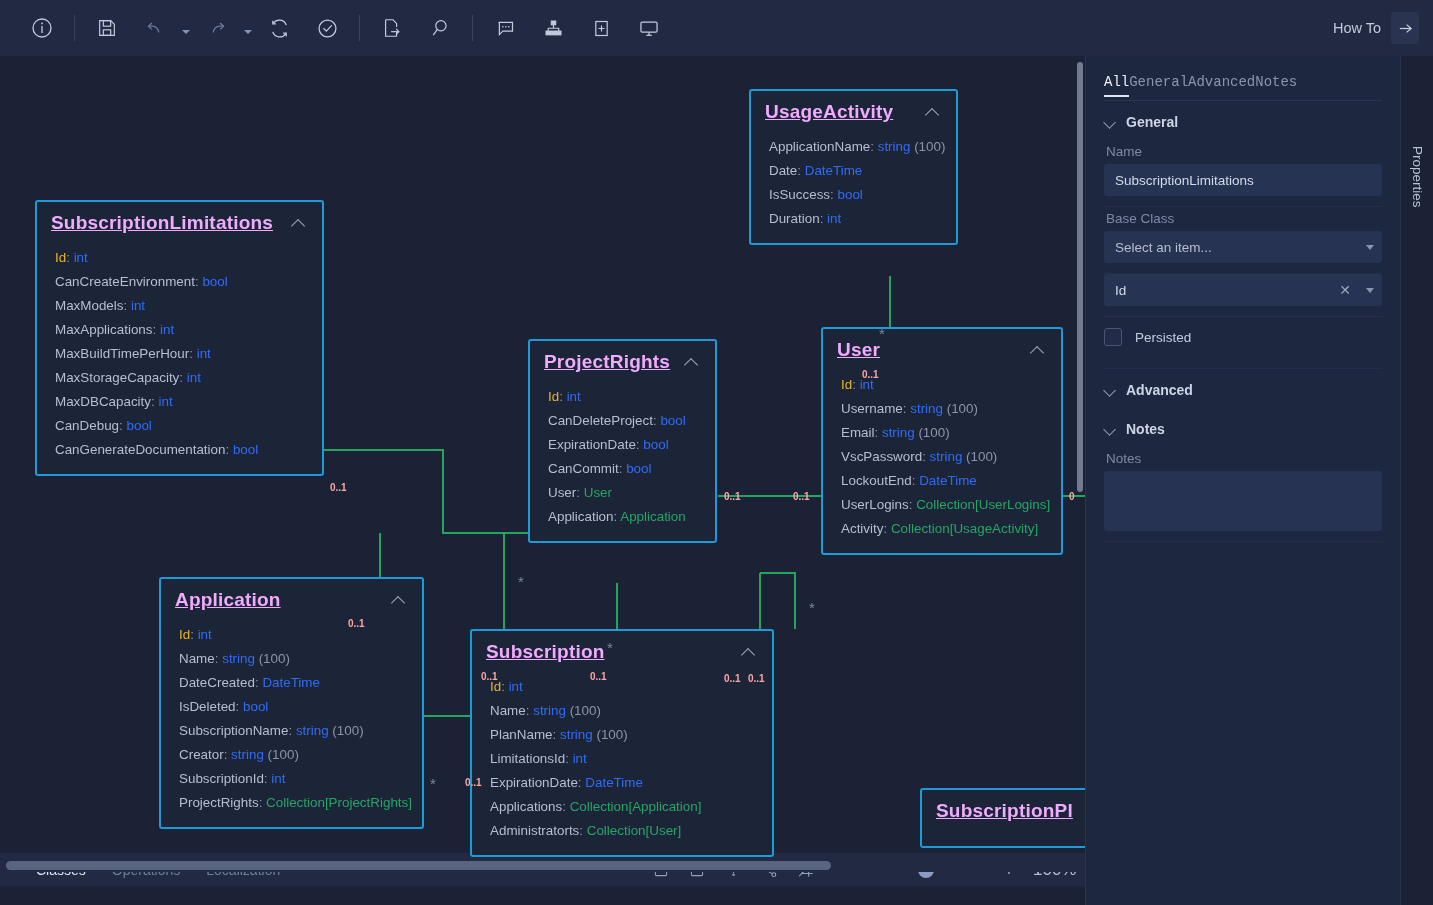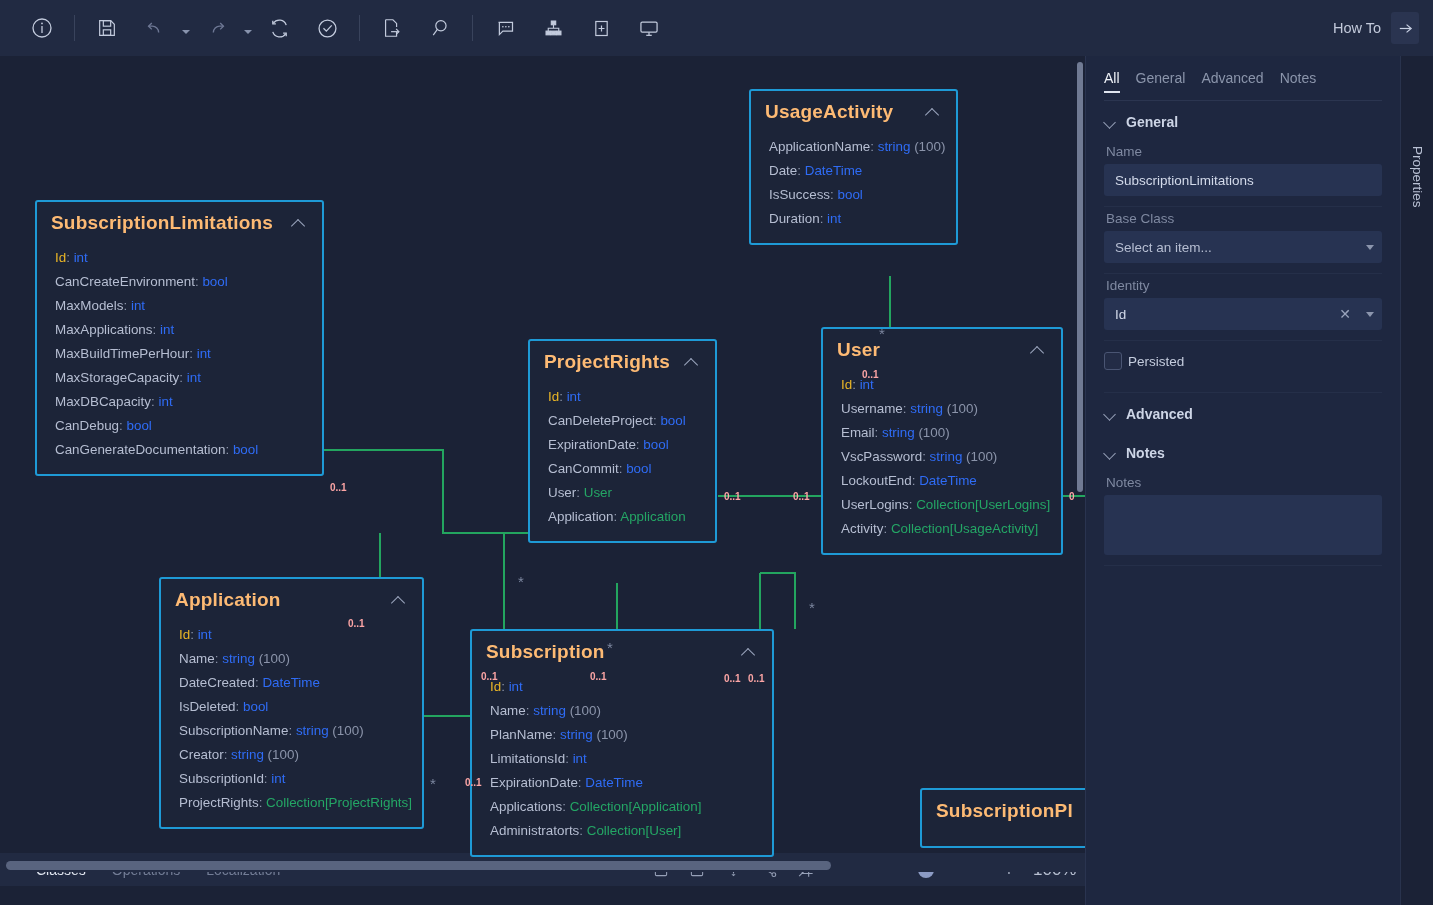--- a/index.html
+++ b/index.html
@@ -68,22 +68,22 @@
     background: #1c2438;
     border: 2px solid #1e9ad6;
     border-radius: 3px;
     z-index: 5;
   }
   .entity-head {
     display: flex; align-items: center;
     padding: 10px 14px 6px 14px;
   }
   .entity-title {
-    font-size: 19px; font-weight: bold; color: #fdba74;
-    letter-spacing: .2px; flex: 1; white-space: nowrap;
+    font-size: 19px; font-weight: bold; color: #f0abfc;
+    letter-spacing: .2px; flex: 1; white-space: nowrap; text-decoration: underline;
   }
   .chev {
     width: 18px; height: 18px; position: relative; cursor: pointer; flex: none;
   }
   .chev::before {
     content: ""; position: absolute; left: 3px; top: 7px;
     width: 9px; height: 9px;
     border-left: 1.6px solid #9aa5bd; border-top: 1.6px solid #9aa5bd;
     transform: rotate(45deg);
   }
@@ -121,22 +121,22 @@
     position: absolute; left: 2px; top: 6px; width: 6px; height: 430px;
     background: #707a93; border-radius: 4px; cursor: pointer;
   }
 
   
   #props {
     position: absolute; left: 1085px; top: 56px; width: 315px; height: 849px;
     background: #1e2740; border-left: 1px solid #2a3450;
   }
   #prop-tabs {
-    display: flex; align-items: flex-start; gap: 16px;
-    padding: 14px 0 0 18px; height: 44px;
+    display: flex; align-items: center; 
+    padding: 14px 0 0 18px; height: 44px; font-family: Liberation Mono, monospace;
   }
   .ptab {
     font-size: 14px; color: #8b95ab; cursor: pointer;
     padding-bottom: 7px; position: relative;
   }
   .ptab.active { color: #eef1f7; }
   .ptab.active::after {
     content: ""; position: absolute; left: 0; right: 0; bottom: 0;
     height: 2px; background: #dfe4ee;
   }
@@ -166,21 +166,21 @@
     width: 0; height: 0; margin-left: 6px; flex: none;
     border-left: 4.5px solid transparent; border-right: 4.5px solid transparent;
     border-top: 5px solid #8b95ad;
   }
   .fclear {
     font-size: 14px; color: #9aa4bc; margin-right: 9px;
     cursor: pointer; line-height: 1; flex: none;
   }
   .frow-sep { height: 1px; background: #252f49; margin: 10px 18px 0 18px; }
   .cb-row {
-    display: flex; align-items: center; gap: 6px;
+    display: flex; align-items: center; gap: 13px;
     padding: 11px 18px 12px 18px; cursor: pointer;
   }
   .cb {
     width: 18px; height: 18px; border: 1.6px solid #56608090;
     border-color: #4a5573; border-radius: 3px; background: #232c46; flex: none;
   }
   .cb-label { font-size: 13.5px; color: #c4ccdd; }
   #notes-box {
     height: 60px; background: #273352; border-radius: 3px; cursor: text;
   }
@@ -522,21 +522,20 @@
     <div class="field">
       <div class="flabel">Base Class</div>
       <div class="finput">
         <span class="fval ph">Select an item...</span>
         <span class="fcaret"></span>
       </div>
     </div>
     <div class="frow-sep"></div>
 
     <div class="field">
-      <div class="flabel">Identity</div>
       <div class="finput">
         <span class="fval">Id</span>
         <span class="fclear">✕</span>
         <span class="fcaret"></span>
       </div>
     </div>
     <div class="frow-sep"></div>
 
     <div class="cb-row">
       <span class="cb"></span>

